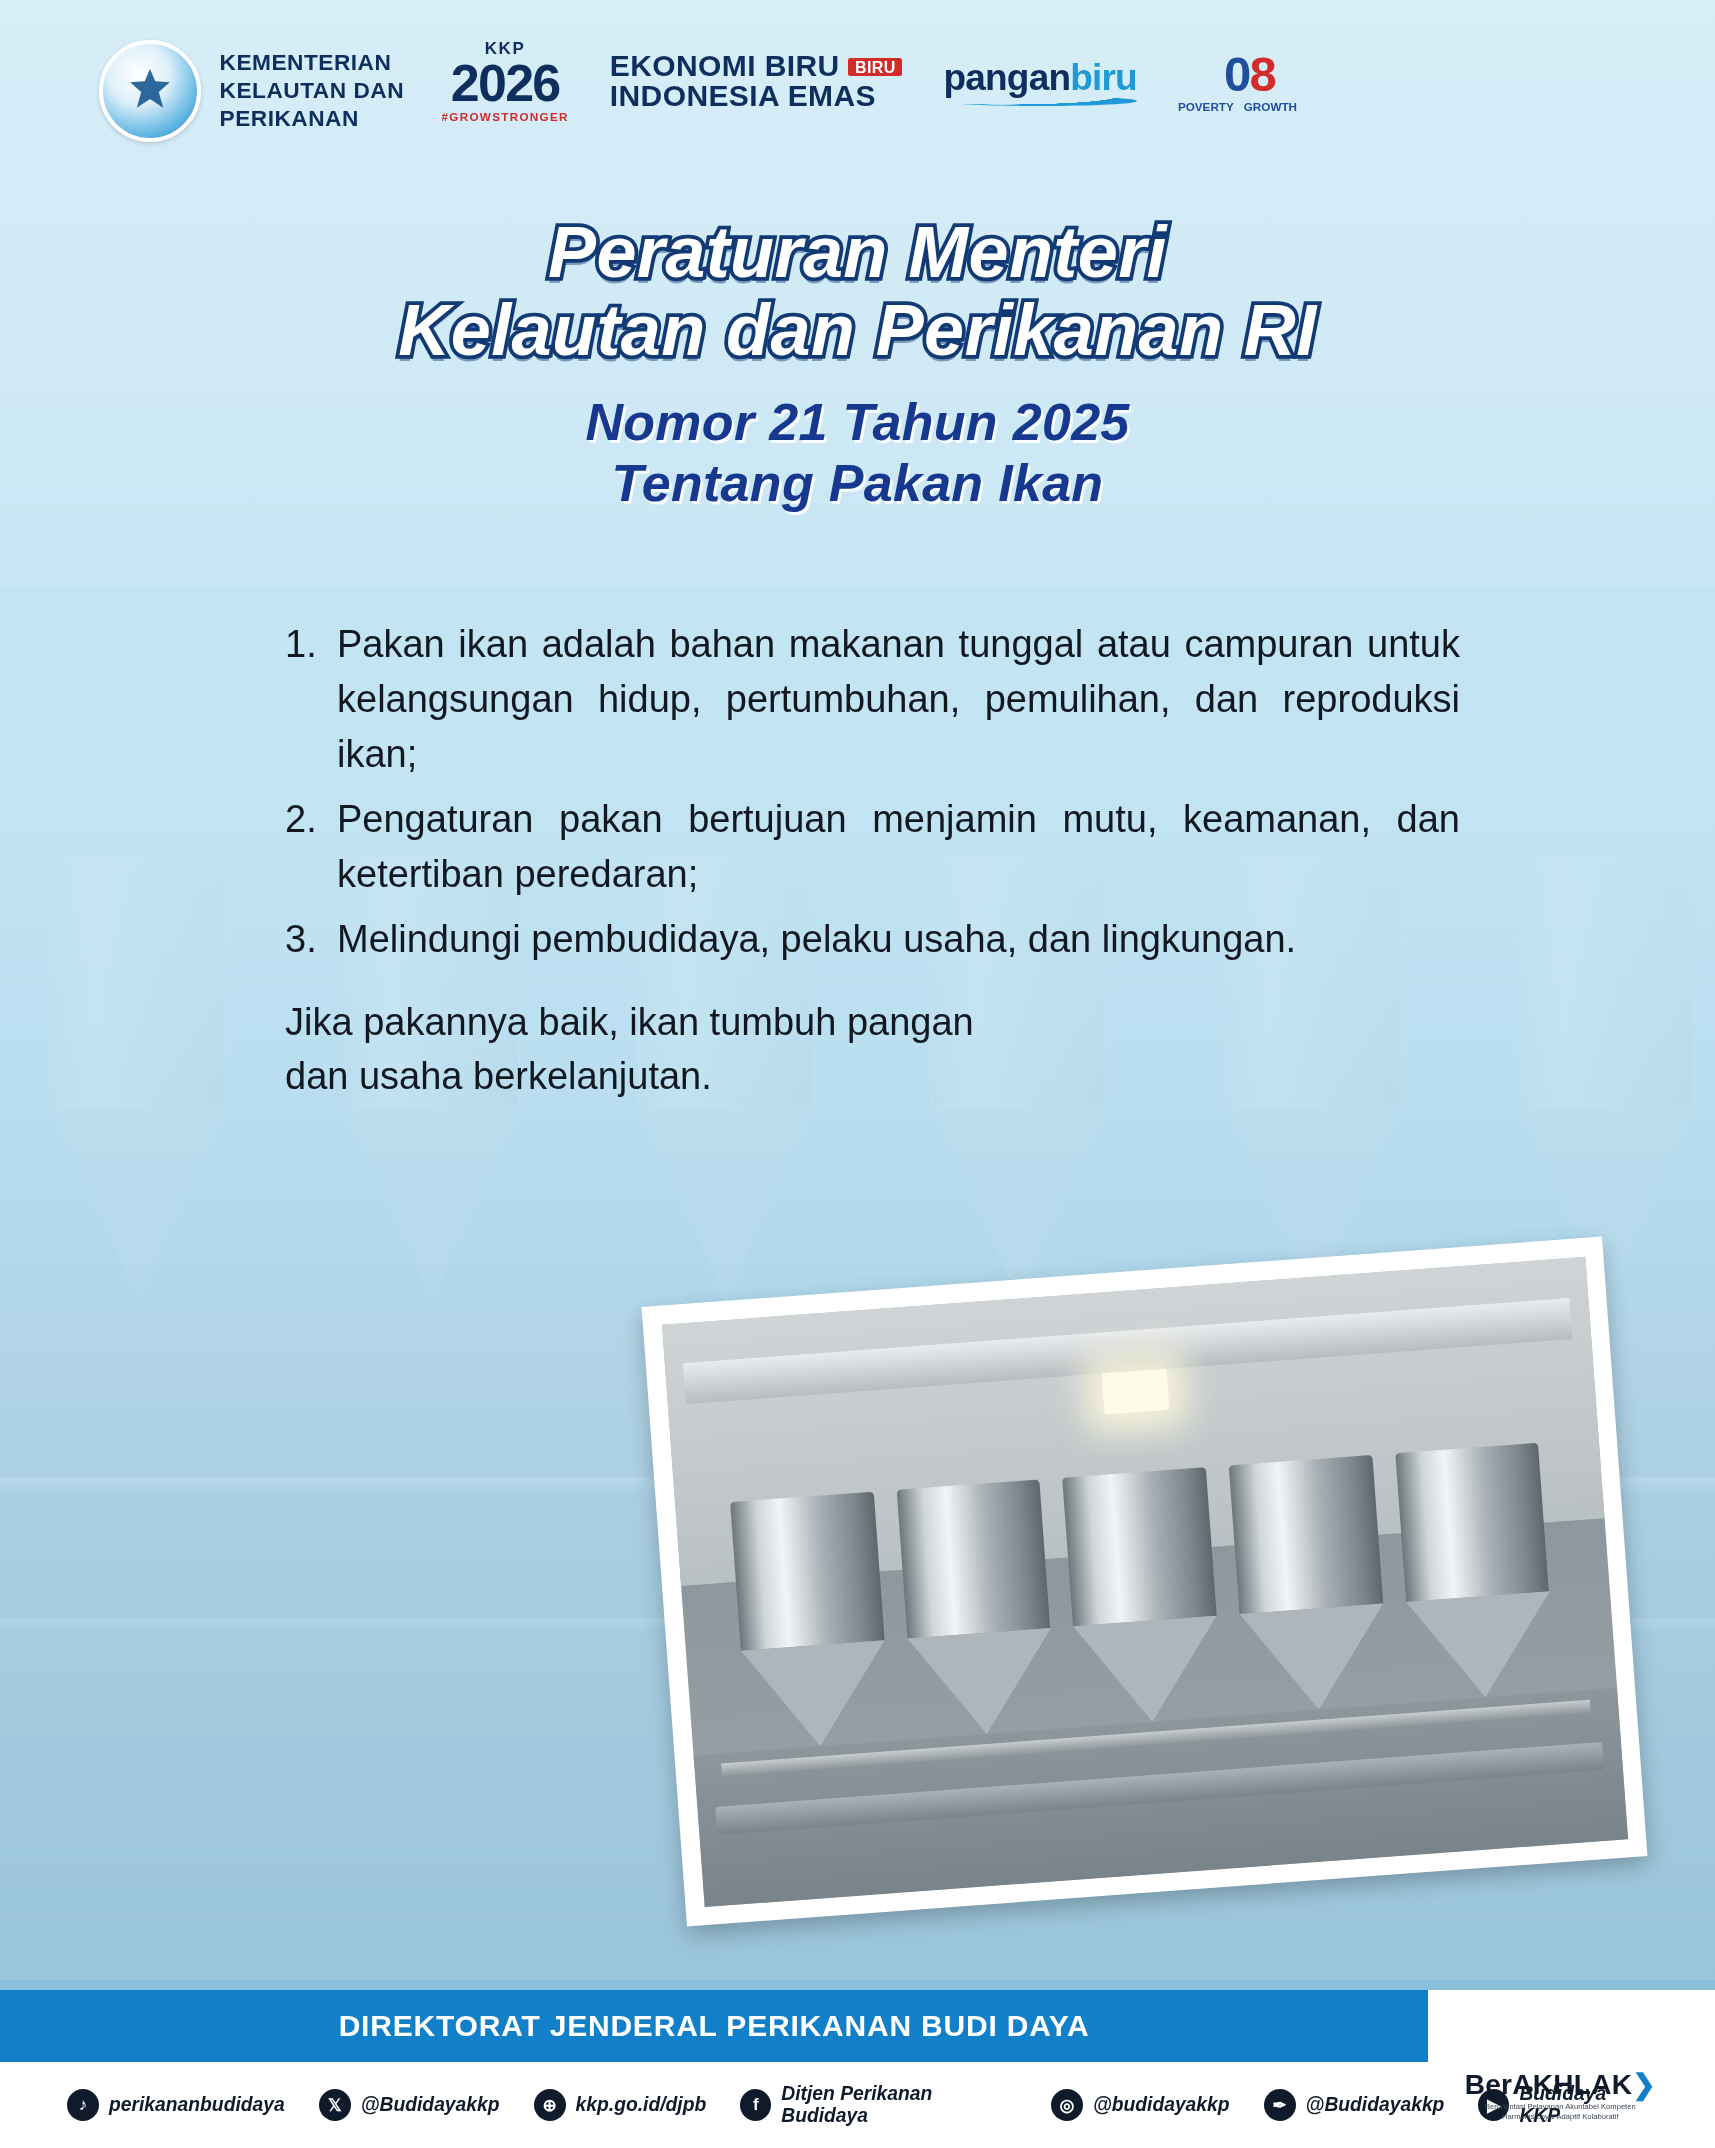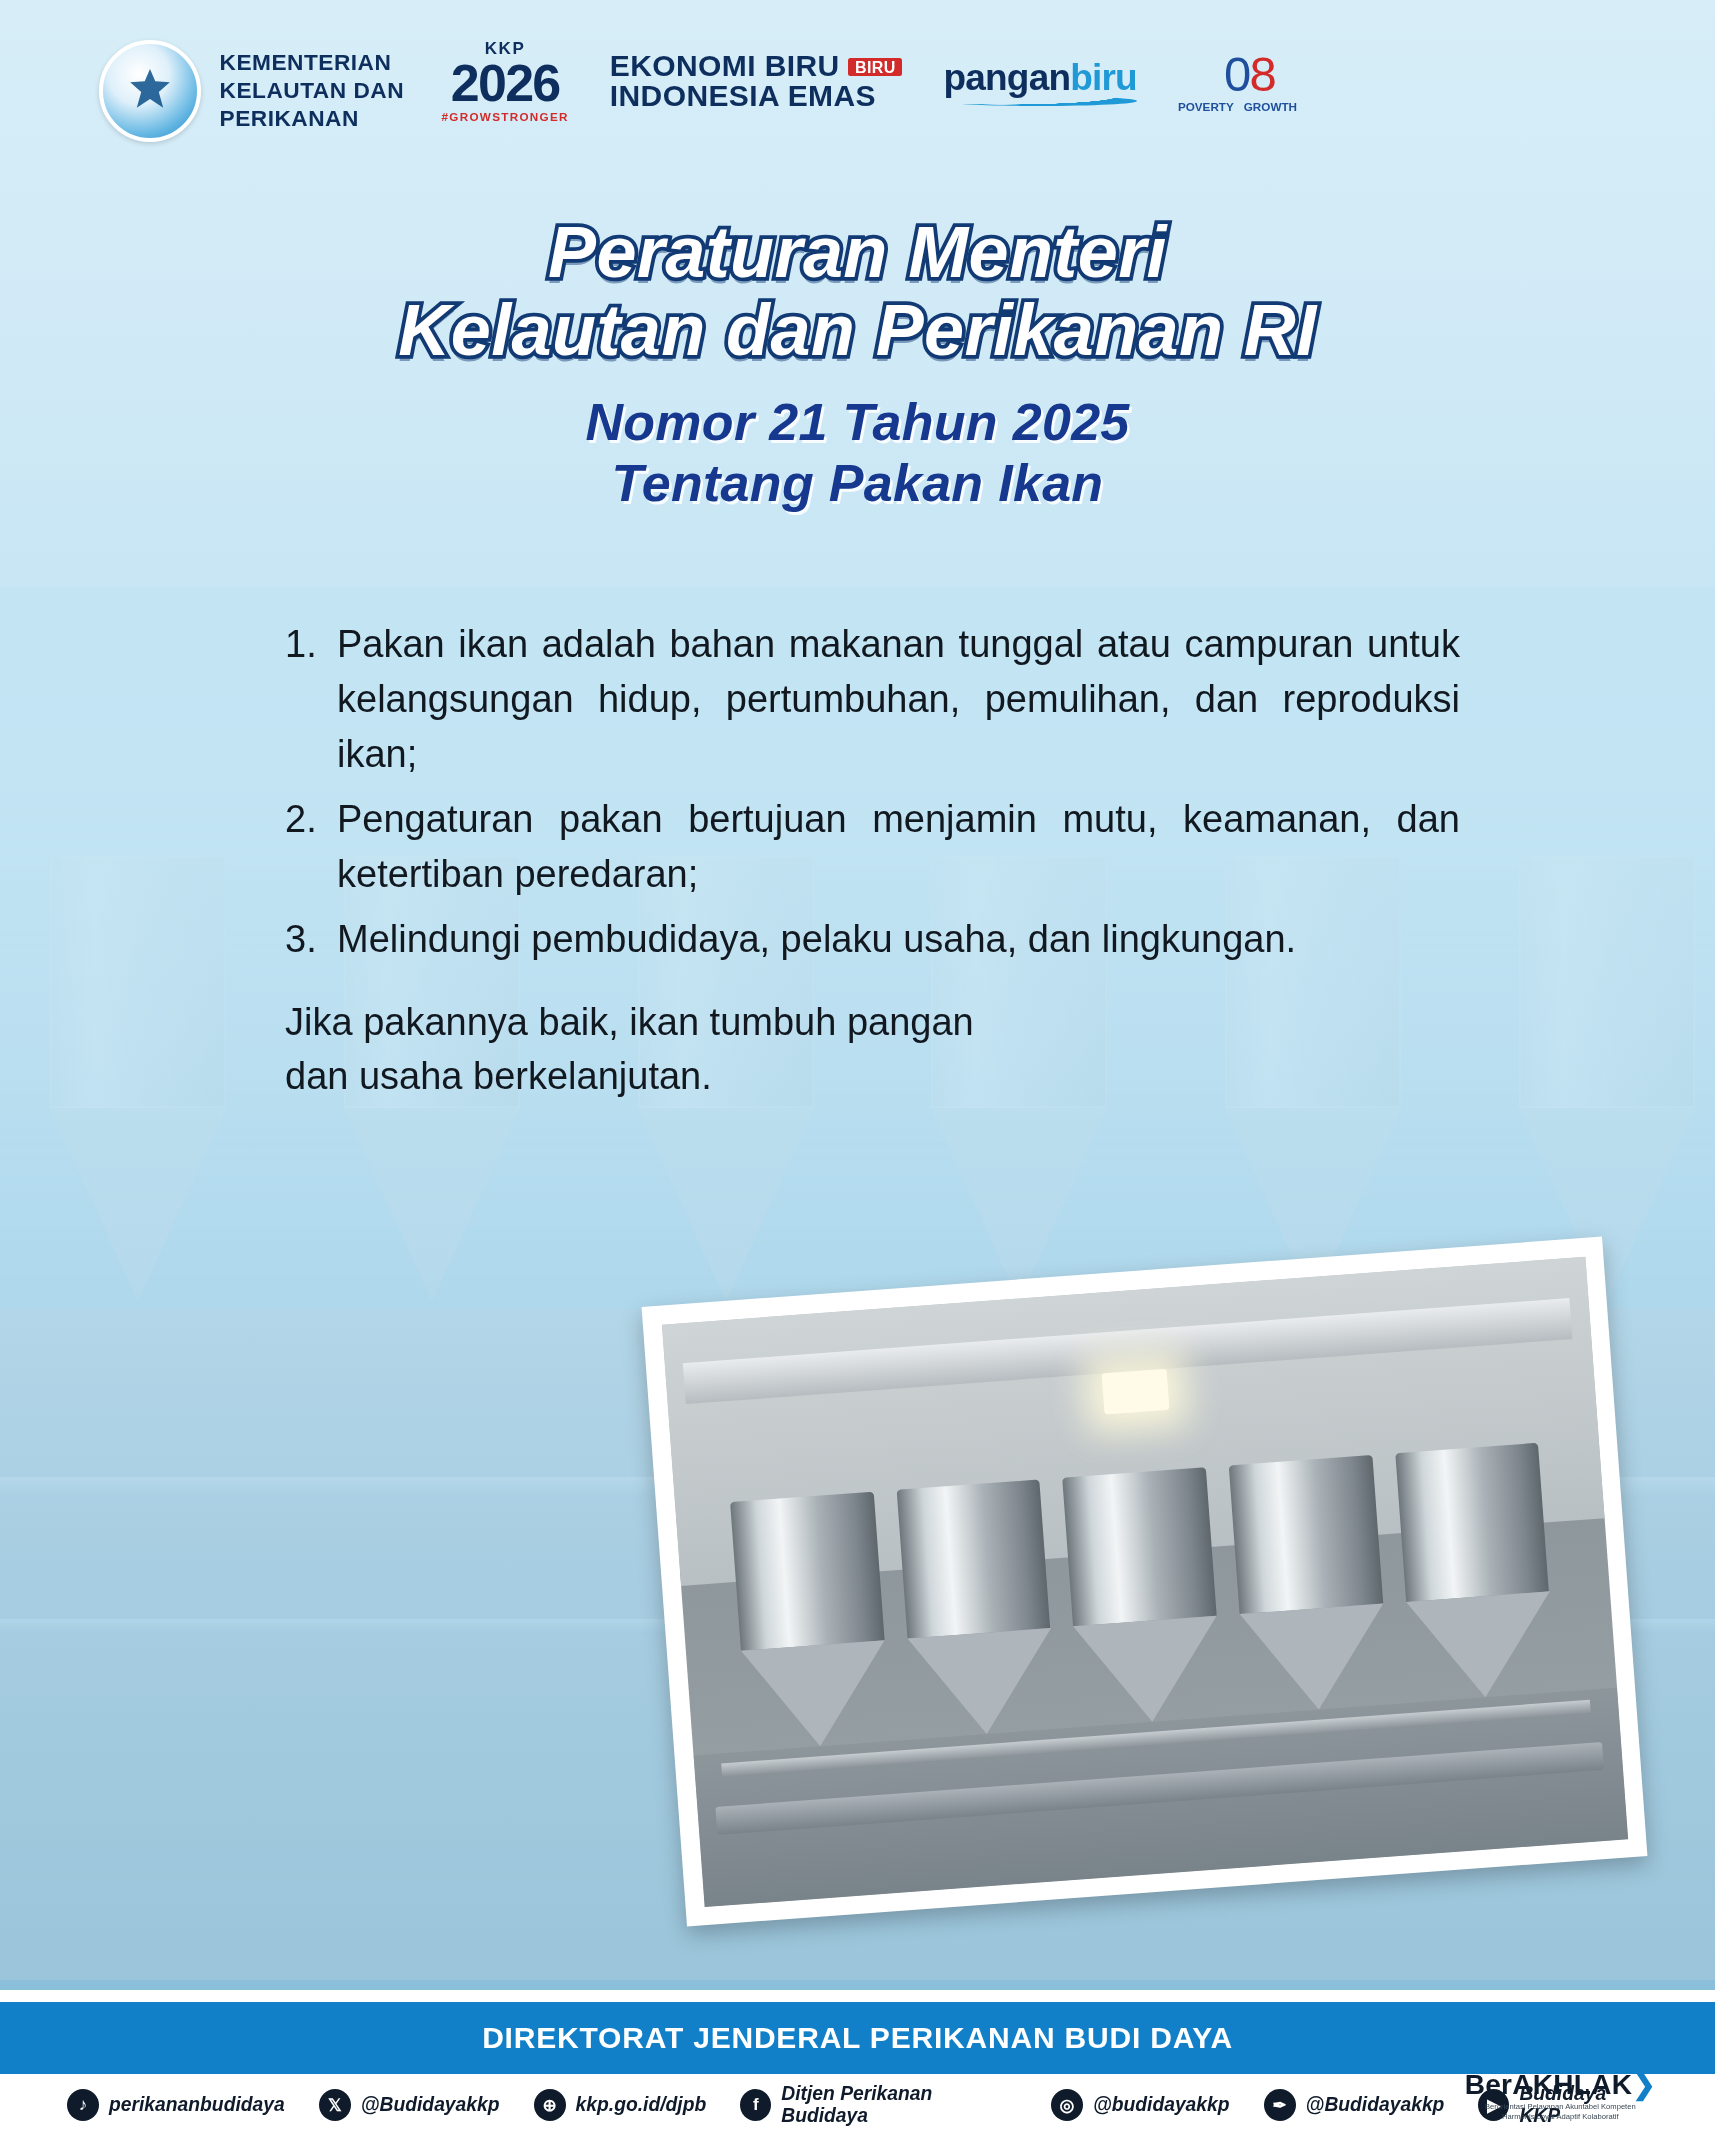--- a/index.html
+++ b/index.html
@@ -150,21 +150,21 @@
   }
   .panganbiru .biru { color: #1f9ad6; }
   .panganbiru .wave {
     display: block; height: 10px; margin-top: -3.4px;
     background: radial-gradient(ellipse at 30% 0, transparent 60%, #1f9ad6 61%);
     border-radius: 50%;
   }
   .badge08 {
     display: flex; flex-direction: column; align-items: center; line-height: 1;
   }
-  .badge08 .nums { font-size: 49px; font-weight: normal; color: #1f4e9c; letter-spacing: -1.7px; margin-left: 24px; }
+  .badge08 .nums { font-size: 49px; font-weight: bold; color: #1f4e9c; letter-spacing: -1.7px; margin-left: 24px; }
   .badge08 .nums .eight { color: #d32a2a; }
   .badge08 .subs { display: flex; gap: 10px; font-size: 11.7px; font-weight: bold; color: #1f4e9c; margin-top: 2.5px; }
 
   
   .title-block {
     position: absolute;
     left: 0; top: 214px;
     width: 1715px;
     text-align: center;
     font-style: italic;
@@ -282,22 +282,22 @@
   }
 
   
   .footer {
     position: absolute;
     left: 0; bottom: 0;
     width: 1715px; height: 158px;
     background: #ffffff;
   }
   .footer-bar {
-    position: absolute; left: 0; top: 12px;
-    width: 1715px; height: 72px;
+    position: absolute; left: 0; top: 0;
+    width: 1428px; height: 72px;
     background: #1180c9;
     display: flex; align-items: center; justify-content: center;
   }
   .footer-bar span {
     color: #ffffff; font-size: 30px; font-weight: bold; letter-spacing: 0.8px;
   }
   .socials {
     position: absolute; left: 0; top: 72px;
     width: 1715px; height: 86px;
     display: flex; align-items: center; justify-content: center;

